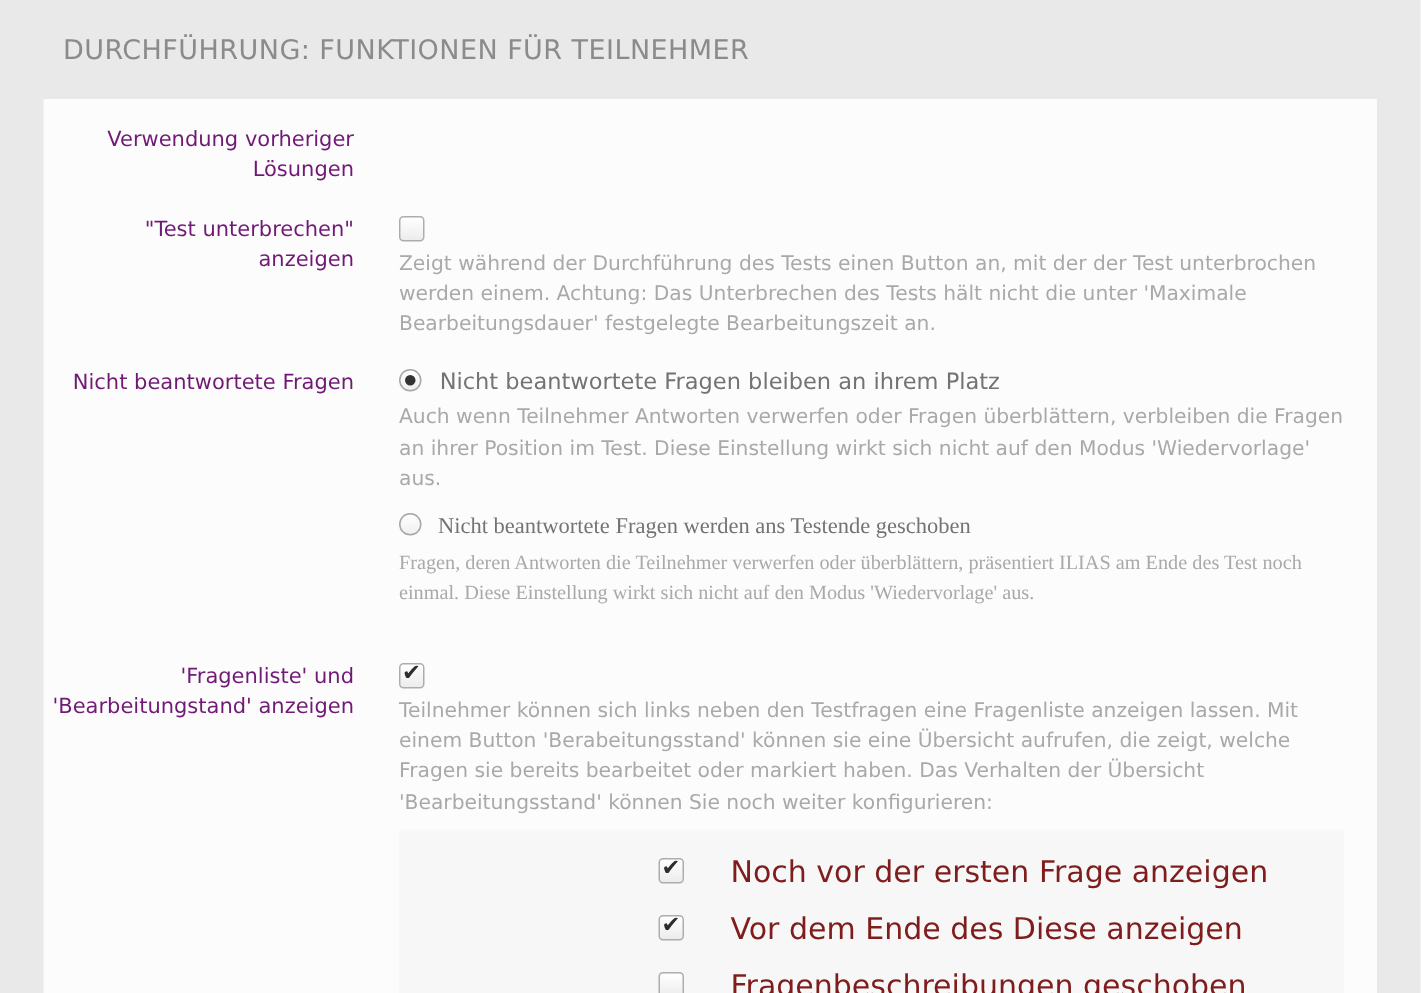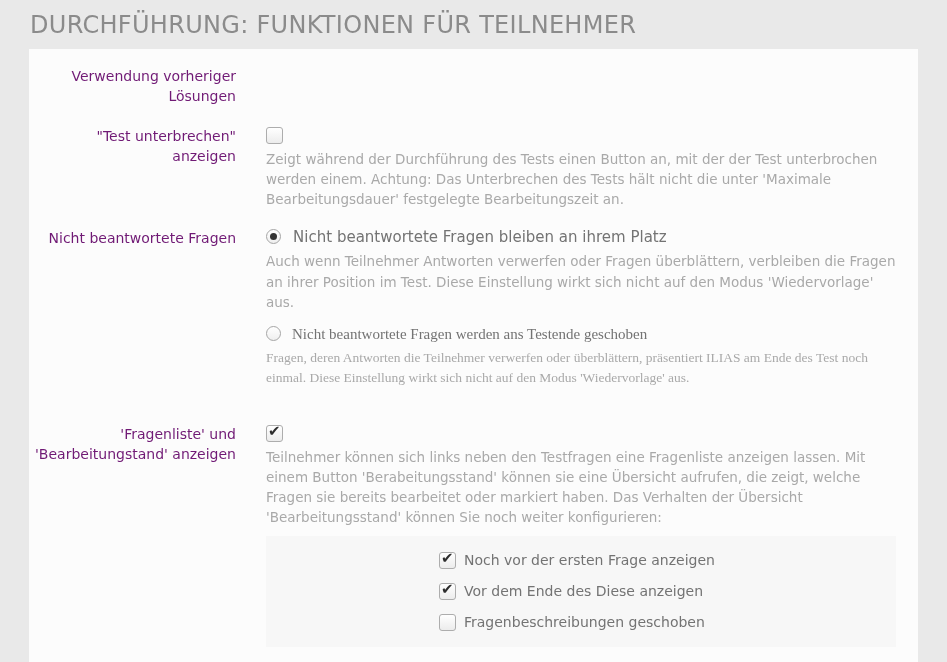--- a/index.html
+++ b/index.html
@@ -6,23 +6,23 @@
   html, body { margin: 0; padding: 0; }
   body {
     width: 947px; height: 662px;
     background: #e9e9e9;
     font-family: "DejaVu Sans", "Liberation Sans", sans-serif;
     overflow: hidden;
   }
   .page { width: 947px; height: 662px; }
 
   .page-title {
-    margin: 0;
+    margin: 12px;
     padding: 11px 30px 10px 30px;
-    font-size: 24px;
+    font-size: 18px;
     font-weight: 400;
     color: #8b8b8b;
     letter-spacing: 0.3px;
   }
 
   .panel {
     margin: 0 29px;
     background: #fcfcfc;
     padding: 16px 0 16px 0;
   }
@@ -100,23 +100,23 @@
     background: #f7f7f7;
     margin-top: 8px;
     padding: 9px 0 9px 173px;
   }
   .sub-row {
     display: flex;
     align-items: center;
     padding: 7px 0;
   }
   .sub-label {
-    margin-left: 8px;
-    font-size: 14px;
-    color: #737373;
+    margin-left: 31px;
+    font-size: 20px;
+    color: #7f1d1d;
     cursor: pointer;
   }
 </style>
 </head>
 <body>
 
 <div class="page">
 
   <h2 class="page-title">DURCHFÜHRUNG: FUNKTIONEN FÜR TEILNEHMER</h2>
 

